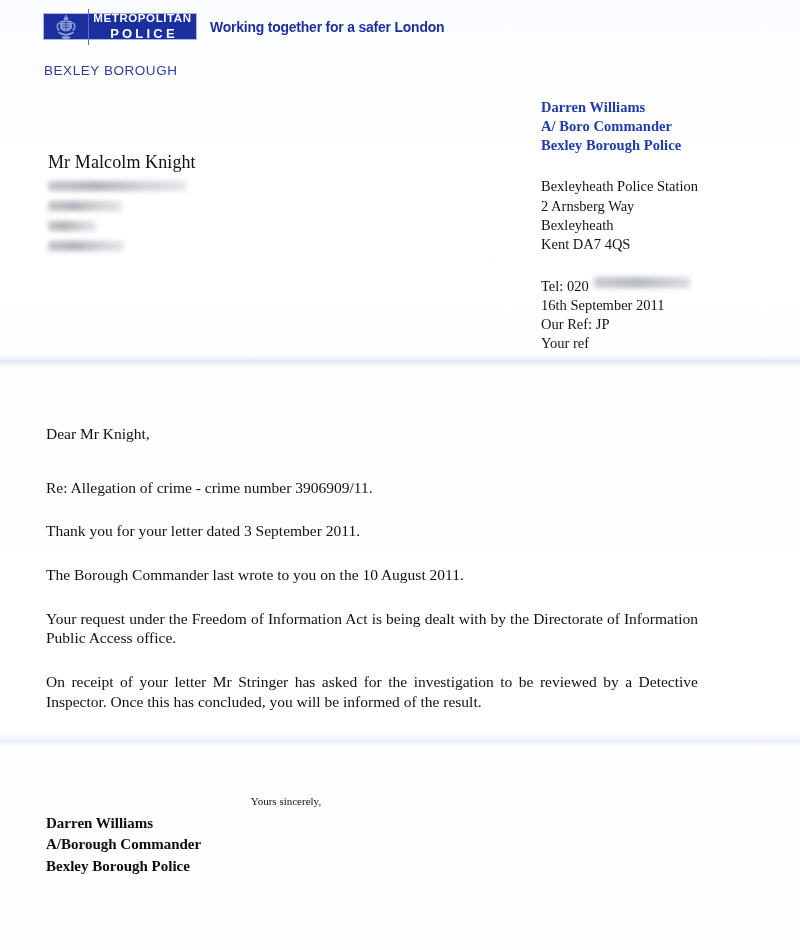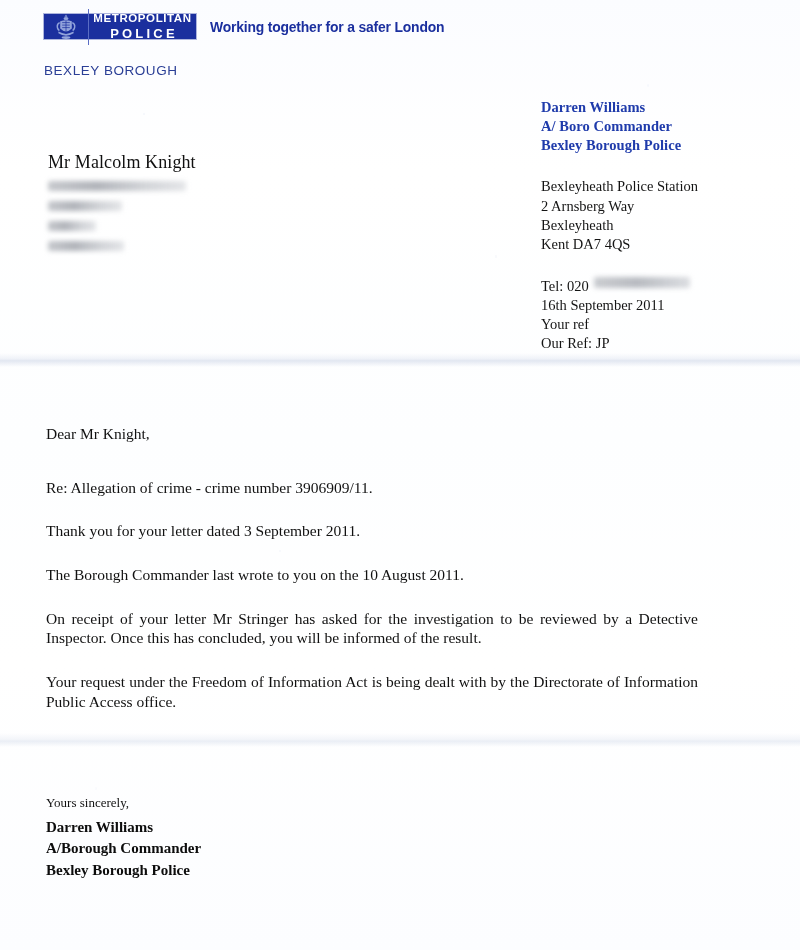--- a/index.html
+++ b/index.html
@@ -221,22 +221,23 @@
   .body-copy p.salutation { margin-bottom: 34px; }
 
   
   .signoff {
     position: absolute;
     top: 795px;
     left: 46px;
     width: 480px;
   }
   .signoff-valediction {
-    font-size: 13px;
+    font-size: 11px;
     color: #111111;
+    text-align: center;
   }
   .signature-area {
     position: relative;
     height: 52px;
     margin-top: 4px;
   }
   .signature-svg {
     position: absolute;
     top: 0;
     left: 0;
@@ -318,32 +319,32 @@
       <div>2 Arnsberg Way</div>
       <div>Bexleyheath</div>
       <div>Kent DA7 4QS</div>
     </div>
     <div class="sender-meta">
       <div class="tel-row">
         <span>Tel: 020</span>
         <span class="tel-redacted"></span>
       </div>
       <div>16th September 2011</div>
+      <div>Our Ref: JP</div>
       <div>Your ref</div>
-      <div>Our Ref: JP</div>
     </div>
   </div>
 
   <div class="body-copy">
     <p class="salutation">Dear Mr Knight,</p>
     <p>Re: Allegation of crime - crime number 3906909/11.</p>
     <p>Thank you for your letter dated 3 September 2011.</p>
     <p>The Borough Commander last wrote to you on the 10 August 2011.</p>
+    <p class="justify">Your request under the Freedom of Information Act is being dealt with by the Directorate of Information Public Access office.</p>
     <p class="justify">On receipt of your letter Mr Stringer has asked for the investigation to be reviewed by a Detective Inspector. Once this has concluded, you will be informed of the result.</p>
-    <p class="justify">Your request under the Freedom of Information Act is being dealt with by the Directorate of Information Public Access office.</p>
   </div>
 
   <div class="signoff">
     <div class="signoff-valediction">Yours sincerely,</div>
 
 
     <div class="closing-block">
       <div>Darren Williams</div>
       <div>A/Borough Commander</div>
       <div>Bexley Borough Police</div>

